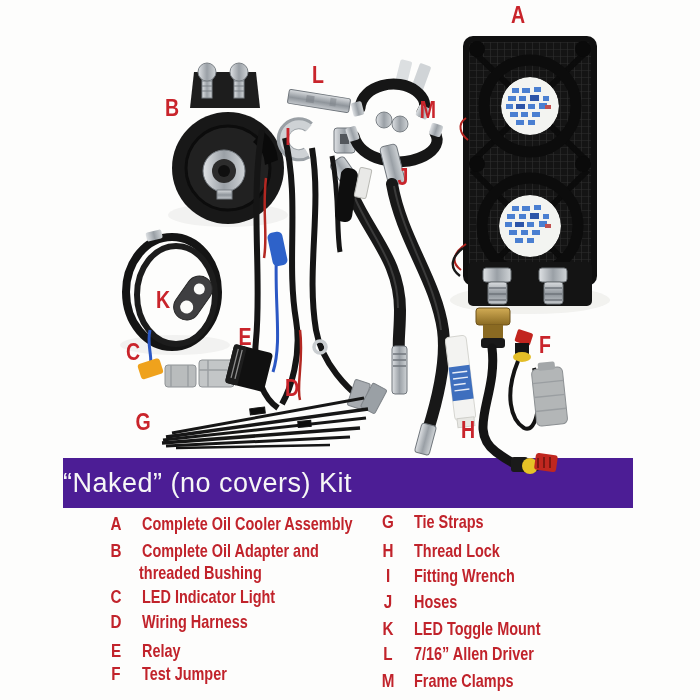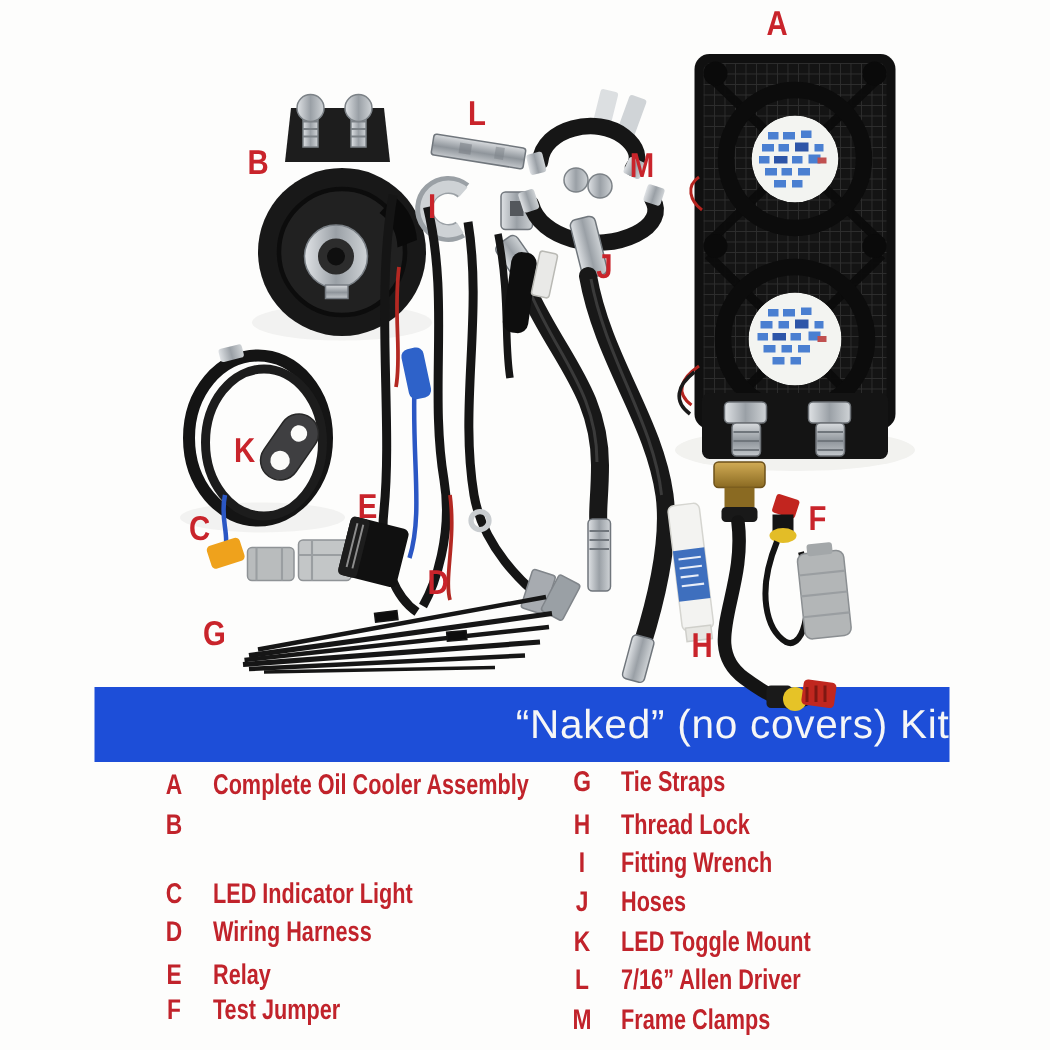--- a/index.html
+++ b/index.html
@@ -1,20 +1,20 @@
 <!DOCTYPE html>
 <html><head>
 <meta charset="utf-8">
 <style>
   html,body{margin:0;padding:0;background:#ffffff;}
   .page{position:relative;width:700px;height:700px;background:#fdfdfc;overflow:hidden;
         font-family:"Liberation Sans", sans-serif;}
   .photo-svg{position:absolute;left:0;top:0;z-index:2;pointer-events:none;}
-  .banner{position:absolute;left:63px;top:458px;width:570px;height:50px;background:#1d4ed8;
-          z-index:1;display:flex;align-items:center;justify-content:flex-end;}
+  .banner{position:absolute;left:63px;top:458px;width:570px;height:50px;background:#4c1d95;
+          z-index:1;display:flex;align-items:center;justify-content:flex-start;}
   .banner span{color:#f6f6f6;font-size:27px;letter-spacing:0.5px;}
   .plbl{position:absolute;z-index:3;width:26px;text-align:center;color:#c9242b;
         font-weight:700;font-size:23px;transform:scaleX(0.85);}
   .plbl-A{left:505px;top:2px;}  .plbl-B{left:159px;top:95px;}
   .plbl-C{left:120px;top:339px;}.plbl-D{left:279px;top:375px;}
   .plbl-E{left:232px;top:324px;}.plbl-F{left:532px;top:332px;}
   .plbl-G{left:130px;top:409px;}.plbl-H{left:455px;top:417px;}
   .plbl-I{left:275px;top:124px;}.plbl-J{left:390px;top:164px;}
   .plbl-K{left:150px;top:287px;}.plbl-L{left:305px;top:62px;}
   .plbl-M{left:415px;top:97px;}
@@ -316,20 +316,24 @@
     <span>“Naked” (no covers) Kit</span>
   </div>
 
   <div class="legend">
     <div class="lrow rA">
       <span class="letter">A</span>
       <span class="text">Complete Oil Cooler Assembly</span>
     </div>
     <div class="lrow rB">
       <span class="letter">B</span>
+      <span style="display:inline-block">
+        <span class="text">Complete Oil Adapter and</span>
+        <span class="text2">threaded Bushing</span>
+      </span>
     </div>
     <div class="lrow rC">
       <span class="letter">C</span>
       <span class="text">LED Indicator Light</span>
     </div>
     <div class="lrow rD">
       <span class="letter">D</span>
       <span class="text">Wiring Harness</span>
     </div>
     <div class="lrow rE">

